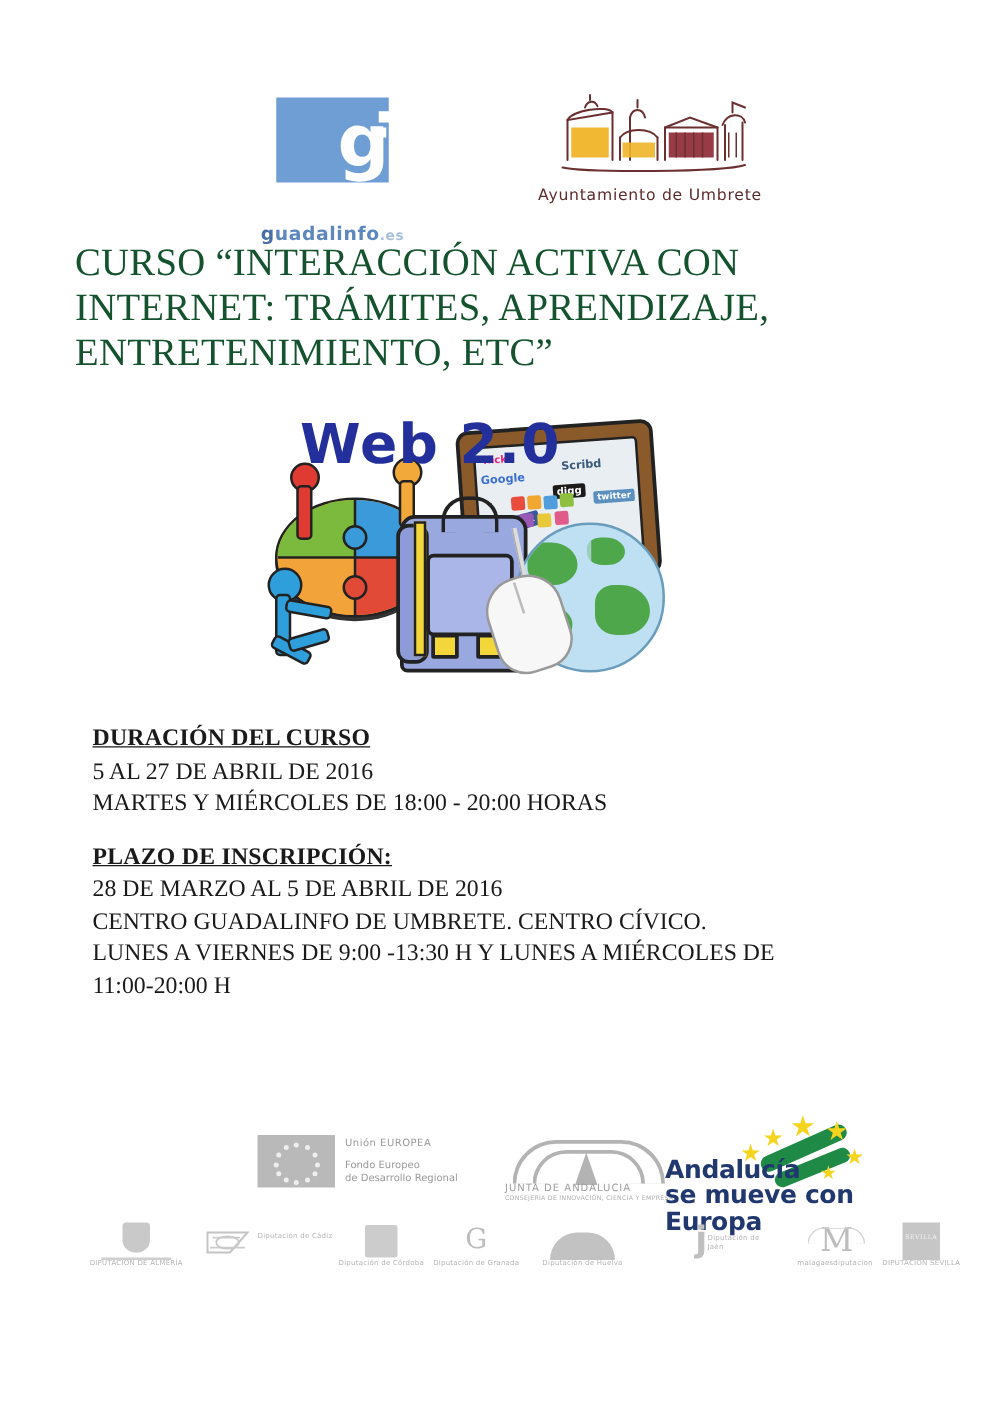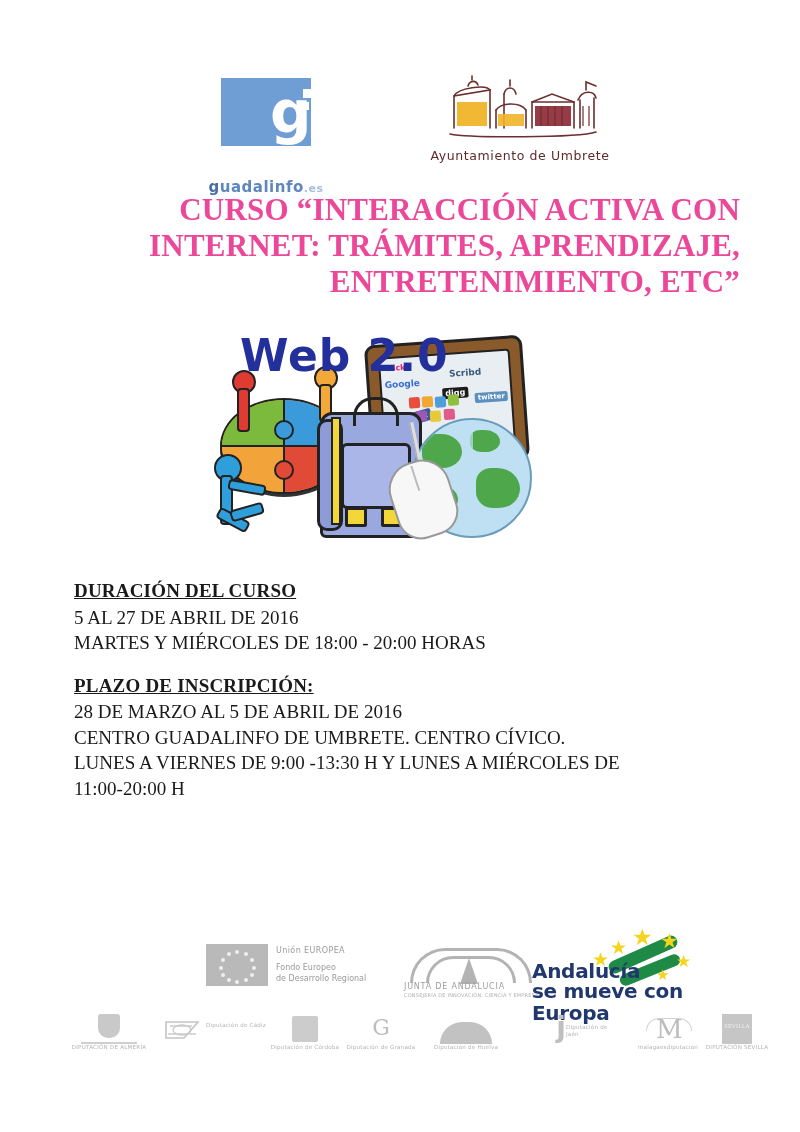--- a/index.html
+++ b/index.html
@@ -27,23 +27,23 @@
   .gl-word .dotes{color:#a9bedb;font-size:11px;font-weight:600;}
 
   .ayto-logo{position:absolute;left:420px;top:0px;width:200px;height:108px;}
   .ayto-art{position:absolute;left:8px;top:0;width:184px;height:76px;}
   .ayto-word{position:absolute;left:0;top:76px;width:200px;text-align:center;
              font-family:"DejaVu Sans",sans-serif;font-size:12.5px;color:#5e2b2b;
              letter-spacing:.6px;white-space:nowrap;}
 
   
   .title{
-    position:absolute;left:60px;top:192px;width:680px;text-align:right;
-    font-family:"Liberation Serif",serif;font-weight:700;
-    font-size:31px;line-height:36px;color:#ec4899;letter-spacing:.2px;
+    position:absolute;left:60px;top:192px;width:680px;text-align:left;
+    font-family:"Liberation Serif",serif;font-weight:400;
+    font-size:31px;line-height:36px;color:#14532d;letter-spacing:.2px;
   }
   .title span{display:block;}
 
   
   .illo{position:absolute;left:208px;top:326px;width:350px;height:228px;}
   .illo-web{position:absolute;left:32px;top:8px;font-family:"DejaVu Sans",sans-serif;
     font-weight:700;font-size:44px;line-height:44px;color:#23309b;letter-spacing:1px;z-index:9;}
 
   
   .puzzle{position:absolute;left:12px;top:72px;width:124px;height:92px;border-radius:50%/50%;
@@ -125,21 +125,21 @@
 
   
   .body-text{position:absolute;left:74px;top:578px;width:660px;
      font-family:"Liberation Serif",serif;font-size:19px;line-height:25.5px;color:#1a1a1a;}
   .sec{margin-bottom:17px;}
   .sec h3{margin:0 0 1px 0;font-size:19px;font-weight:700;text-decoration:underline;
      letter-spacing:.2px;display:inline-block;}
   .sec p{margin:0;}
 
   
-  .footer{position:absolute;left:0;top:926px;width:648px;height:200px;}
+  .footer{position:absolute;left:0;top:890px;width:648px;height:200px;}
 
   .eu-logo{position:absolute;left:206px;top:16px;width:170px;height:54px;}
   .eu-flag{position:absolute;left:0;top:2px;width:62px;height:42px;background:#b9b9b9;}
   .eu-stars{position:absolute;left:0;top:2px;width:62px;height:42px;}
   .eu-stars i{position:absolute;width:4px;height:4px;background:#efefef;border-radius:50%;}
   .eu-t1{position:absolute;left:70px;top:4px;font-family:"DejaVu Sans",sans-serif;font-size:8px;
      color:#9a9a9a;letter-spacing:.4px;white-space:nowrap;}
   .eu-t2{position:absolute;left:70px;top:20px;font-family:"DejaVu Sans",sans-serif;font-size:8px;
      color:#9a9a9a;line-height:11px;white-space:nowrap;}
 

